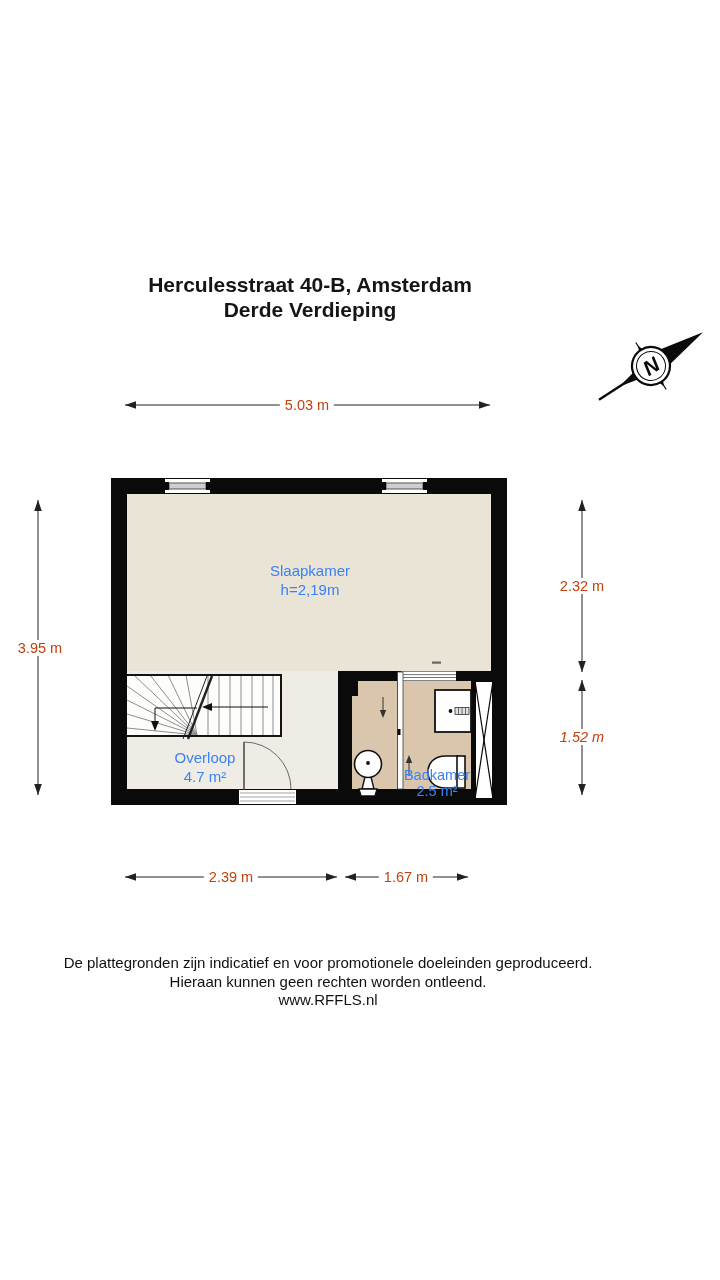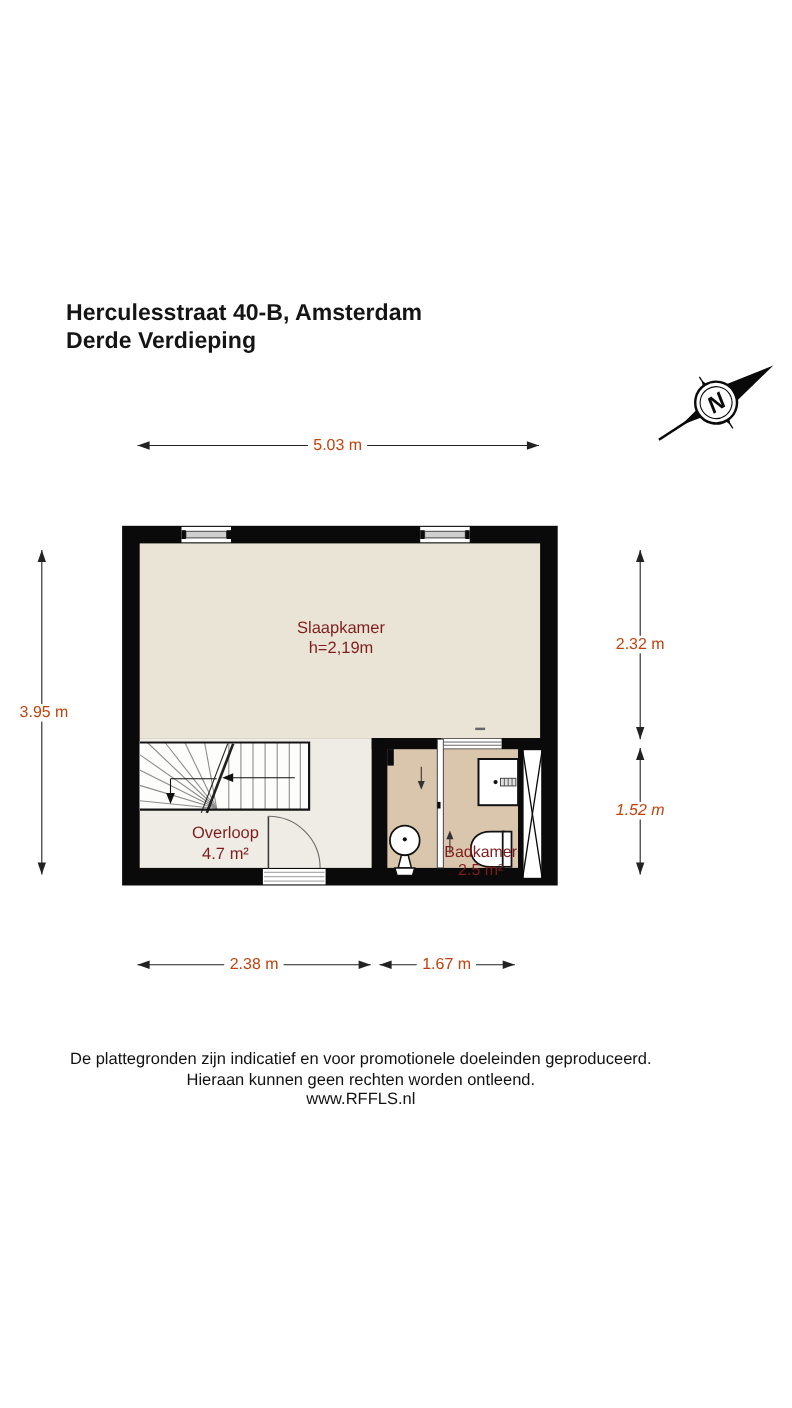--- a/index.html
+++ b/index.html
@@ -8,24 +8,24 @@
     font-family:"Liberation Sans", sans-serif;color:#1a1a1a;
   }
   #canvas{position:absolute;inset:0;width:720px;height:1280px;}
   svg{position:absolute;left:0;top:0;}
   .floor-bedroom{fill:var(--bedroom-floor,#e9e4d6);}
   .floor-overloop{fill:var(--overloop-floor,#eeece4);}
   .floor-bath{fill:var(--bathroom-floor,#d9c6ad);}
   .wall{fill:var(--wall,#0a0a0a);}
   .lbl{position:absolute;color:#242424;}
   .title{
-    position:absolute;left:60px;top:272px;width:500px;text-align:left;
+    position:absolute;left:60px;top:272px;width:500px;text-align:center;
     font-size:21px;font-weight:bold;line-height:25px;color:#151515;
   }
-  .room-label{font-size:15px;line-height:18.5px;text-align:center;color:#7f1d1d;}
+  .room-label{font-size:15px;line-height:18.5px;text-align:center;color:#3b82f6;}
   .room-label div{white-space:nowrap;}
   .dim-label{
     position:absolute;transform:translate(-50%,-50%);
     background:#ffffff;padding:0 5px;font-size:14.5px;color:#c2410c;white-space:nowrap;
   }
   .footer{
     position:absolute;left:0;top:954px;width:656px;text-align:center;
     font-size:15px;line-height:18.5px;color:#111;
   }
 </style>
@@ -215,21 +215,21 @@
 
   <div class="lbl room-label" style="left:377px;top:732px;width:120px;font-size:14.5px;line-height:15.5px;margin-top:36px;">
     <div>Badkamer</div>
     <div>2.5 m²</div>
   </div>
 
   <div class="dim-label" style="left:307px;top:405px;">5.03 m</div>
   <div class="dim-label" style="left:40px;top:648px;">3.95 m</div>
   <div class="dim-label" style="left:582px;top:586px;">2.32 m</div>
   <div class="dim-label" style="left:582px;top:737px;font-style:italic;">1.52 m</div>
-  <div class="dim-label" style="left:231px;top:877px;">2.38 m</div>
+  <div class="dim-label" style="left:231px;top:877px;">2.39 m</div>
   <div class="dim-label" style="left:406px;top:877px;">1.67 m</div>
 
   <div class="footer">
     <div>De plattegronden zijn indicatief en voor promotionele doeleinden geproduceerd.</div>
     <div>Hieraan kunnen geen rechten worden ontleend.</div>
     <div>www.RFFLS.nl</div>
   </div>
 
 </div>
 

